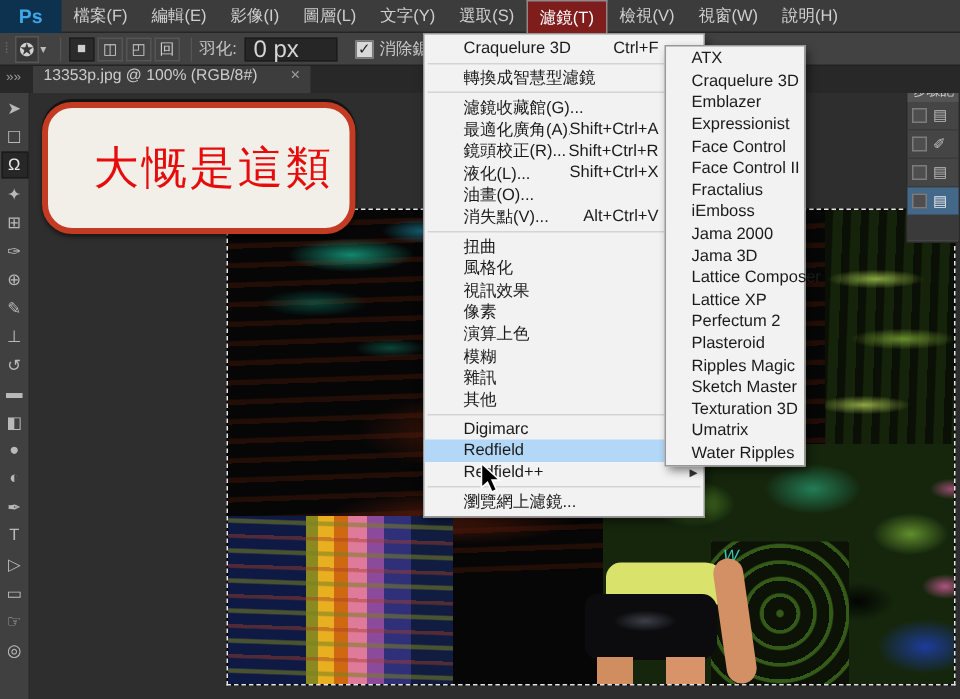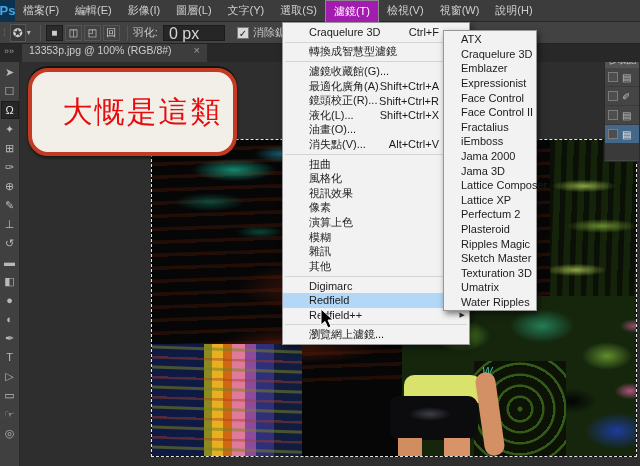--- a/index.html
+++ b/index.html
@@ -4,24 +4,24 @@
 <style>
   * { margin:0; padding:0; box-sizing:border-box; }
   html,body { width:640px; height:466px; overflow:hidden; background:#2e2e2e;
               font-family:"Liberation Sans", sans-serif; }
   .abs { position:absolute; }
   #stage { position:relative; width:640px; height:466px; overflow:hidden; }
 
   
   #menubar { left:0; top:0; width:640px; height:22px; background:#3c3c3c;
              border-bottom:1px solid #262626; display:flex; align-items:center; z-index:30; }
-  #ps-logo { width:15px; height:22px; background:#0d3250; color:#3fa8e8; font-weight:bold;
+  #ps-logo { width:41px; height:22px; background:#0d3250; color:#3fa8e8; font-weight:bold;
              font-size:13px; display:flex; align-items:center; justify-content:center; }
   .mb-item { color:#cfcfcf; font-size:11px; padding:3px 8px; margin-left:0; white-space:nowrap; }
-  .mb-item.active { background:#a21caf; color:#ffffff; border:1px solid #8a8a8a; border-bottom:none; }
+  .mb-item.active { background:#7f1d1d; color:#ffffff; border:1px solid #8a8a8a; border-bottom:none; }
 
   
   #optionsbar { left:0; top:22px; width:640px; height:22px; background:#424242;
                 border-bottom:1px solid #232323; display:flex; align-items:center; z-index:6;
                 color:#c8c8c8; font-size:11px; }
   .ob-grip { color:#6a6a6a; font-size:10px; margin:0 3px; letter-spacing:-1px; }
   .ob-toolicon { color:#d0d0d0; font-size:12px; padding:1px 2px; border:1px solid #565656;
                  background:#383838; margin-left:2px; }
   .ob-caret { color:#bbbbbb; font-size:8px; margin:0 4px 0 1px; }
   .ob-sep { width:1px; height:16px; background:#2c2c2c; border-right:1px solid #555; margin:0 5px; }

